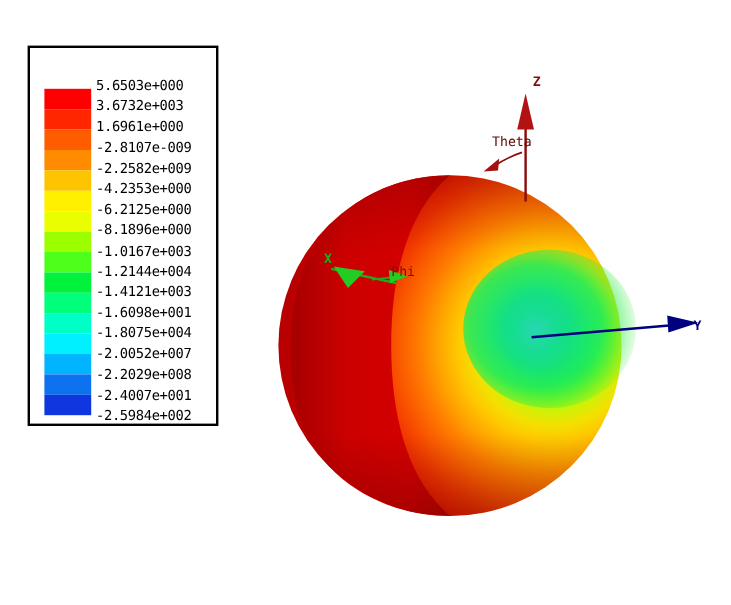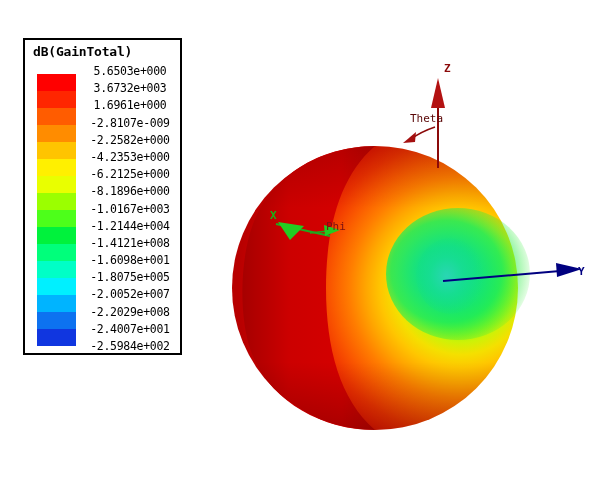--- a/index.html
+++ b/index.html
@@ -69,21 +69,21 @@
     height: 286px;
     display: flex;
     flex-direction: column;
     justify-content: space-between;
   }
   #ticklabels .tick {
     font-family: "DejaVu Sans Mono", monospace;
     font-size: 11.5px;
     line-height: 11px;
     color: #000000;
-    text-align: center;
+    text-align: left;
     white-space: nowrap;
     letter-spacing: -0.3px;
   }
 
   
   #plot {
     position: absolute;
     left: 200px;
     top: 0;
     width: 409px;
@@ -101,21 +101,20 @@
     font-family: "DejaVu Sans Mono", monospace;
     font-size: 11px;
   }
 </style>
 </head>
 <body>
 
 <div id="stage">
 
   <div id="legend">
-    <div id="legend-title">dB(GainTotal)</div>
     <div id="legend-body">
       <div id="colorbar">
           <div class="swatch" style="background: rgb(255, 0, 0);"></div>
           <div class="swatch" style="background: rgb(255, 38, 0);"></div>
           <div class="swatch" style="background: rgb(255, 92, 0);"></div>
           <div class="swatch" style="background: rgb(255, 140, 0);"></div>
           <div class="swatch" style="background: rgb(255, 196, 0);"></div>
           <div class="swatch" style="background: rgb(255, 240, 0);"></div>
           <div class="swatch" style="background: rgb(233, 255, 0);"></div>
           <div class="swatch" style="background: rgb(155, 255, 0);"></div>
@@ -126,29 +125,29 @@
           <div class="swatch" style="background: rgb(0, 240, 255);"></div>
           <div class="swatch" style="background: rgb(0, 180, 255);"></div>
           <div class="swatch" style="background: rgb(13, 114, 240);"></div>
           <div class="swatch" style="background: rgb(16, 54, 224);"></div>
         </div>
       <div id="ticklabels">
           <div class="tick">5.6503e+000</div>
           <div class="tick">3.6732e+003</div>
           <div class="tick">1.6961e+000</div>
           <div class="tick">-2.8107e-009</div>
-          <div class="tick">-2.2582e+000</div>
+          <div class="tick">-2.2582e+009</div>
           <div class="tick">-4.2353e+000</div>
           <div class="tick">-6.2125e+000</div>
           <div class="tick">-8.1896e+000</div>
           <div class="tick">-1.0167e+003</div>
           <div class="tick">-1.2144e+004</div>
-          <div class="tick">-1.4121e+008</div>
+          <div class="tick">-1.4121e+003</div>
           <div class="tick">-1.6098e+001</div>
-          <div class="tick">-1.8075e+005</div>
+          <div class="tick">-1.8075e+004</div>
           <div class="tick">-2.0052e+007</div>
           <div class="tick">-2.2029e+008</div>
           <div class="tick">-2.4007e+001</div>
           <div class="tick">-2.5984e+002</div>
         </div>
     </div>
   </div>
 
   <div id="plot">
     <svg width="409" height="504" viewBox="0 0 409 504" xmlns="http://www.w3.org/2000/svg">

